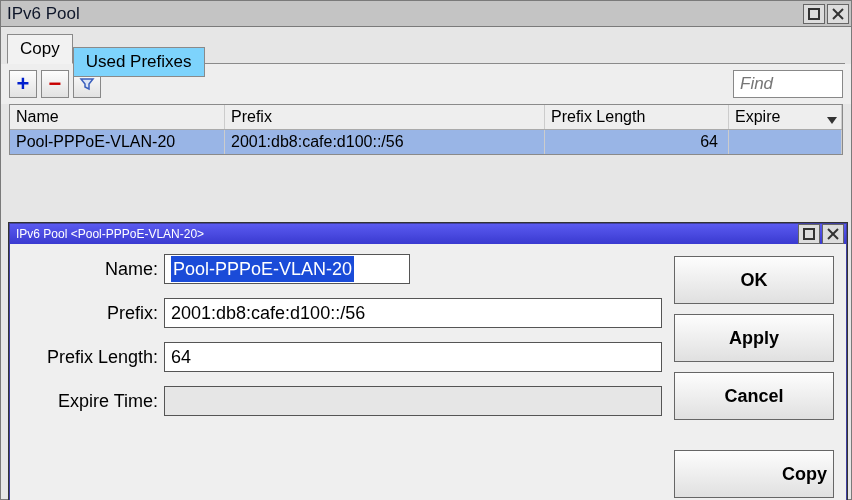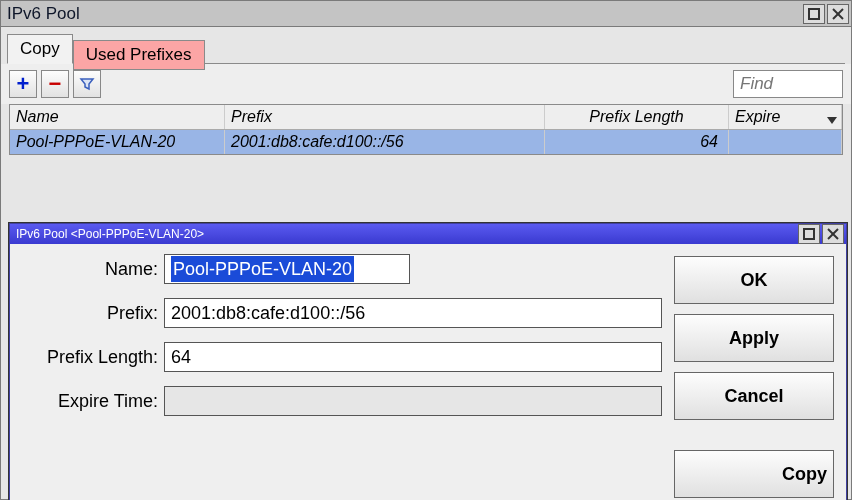--- a/index.html
+++ b/index.html
@@ -41,25 +41,25 @@
   }
   .tbtn svg { display:block; }
   .tabs {
     display: flex;
     padding: 6px 6px 0 6px;
     gap: 0;
   }
   .tab {
     padding: 4px 12px;
     border: 1px solid #8a8a8a;
-    background: #fca5a5;
+    background: #7dd3fc;
     font-size: 17px;
     cursor: pointer;
     position: relative;
-    top: 7px;
+    top: 14px;
   }
   .tab.active {
     background: #f2f2f2;
     border-bottom: 1px solid #f2f2f2;
     top: 1px;
   }
   .tabline {
     height: 0;
     border-bottom: 1px solid #8a8a8a;
     margin: 0 6px;
@@ -97,30 +97,30 @@
     background:#fff;
   }
   .ghead, .grow {
     display:flex;
     font-size:16px;
   }
   .ghead { background:#eee; border-bottom:1px solid #aaa; }
   .gcell, .hcell {
     padding: 3px 6px;
     border-right:1px solid #ccc;
-    overflow:hidden; white-space:nowrap;font-style:italic;
+    overflow:hidden; white-space:nowrap;
   }
   .hcell { position:relative; cursor:pointer; }
   .hcell .tri {
     position:absolute; right:4px; top:6px;
   }
   .grow.selected { background:#99b5e6; }
   .c-name { width: 215px; }
   .c-prefix { width: 320px; }
-  .c-plen { width: 184px; text-align:center; }
+  .c-plen { width: 184px; text-align:left; }
   .c-plen.val { text-align:right; padding-right:10px; }
   .c-expire { flex:1; min-width:60px;}
   
   
   .dialog {
     position:absolute;
     left: 8px; top: 196px;
     width: 838px; height: 296px;
     border: 1px solid #4040a0;
     background:#efefef;

